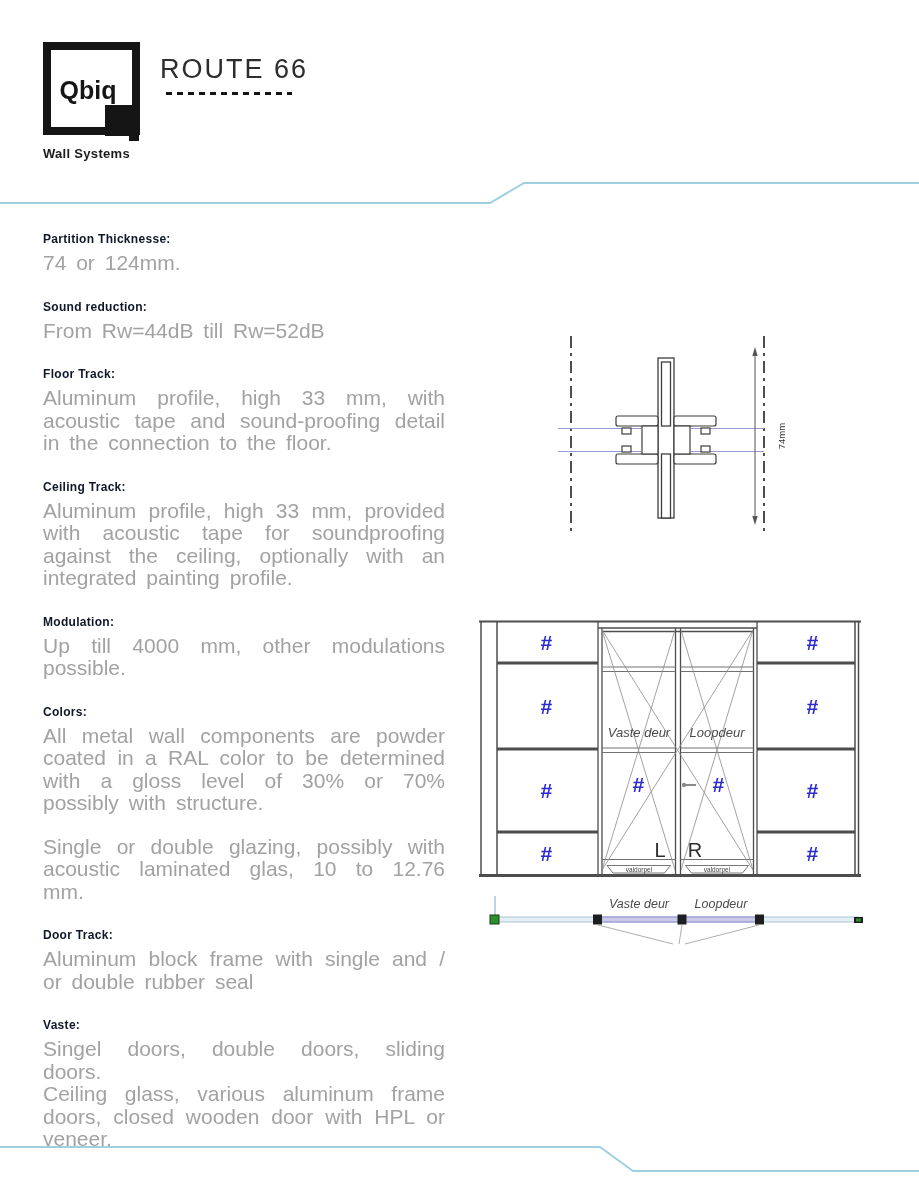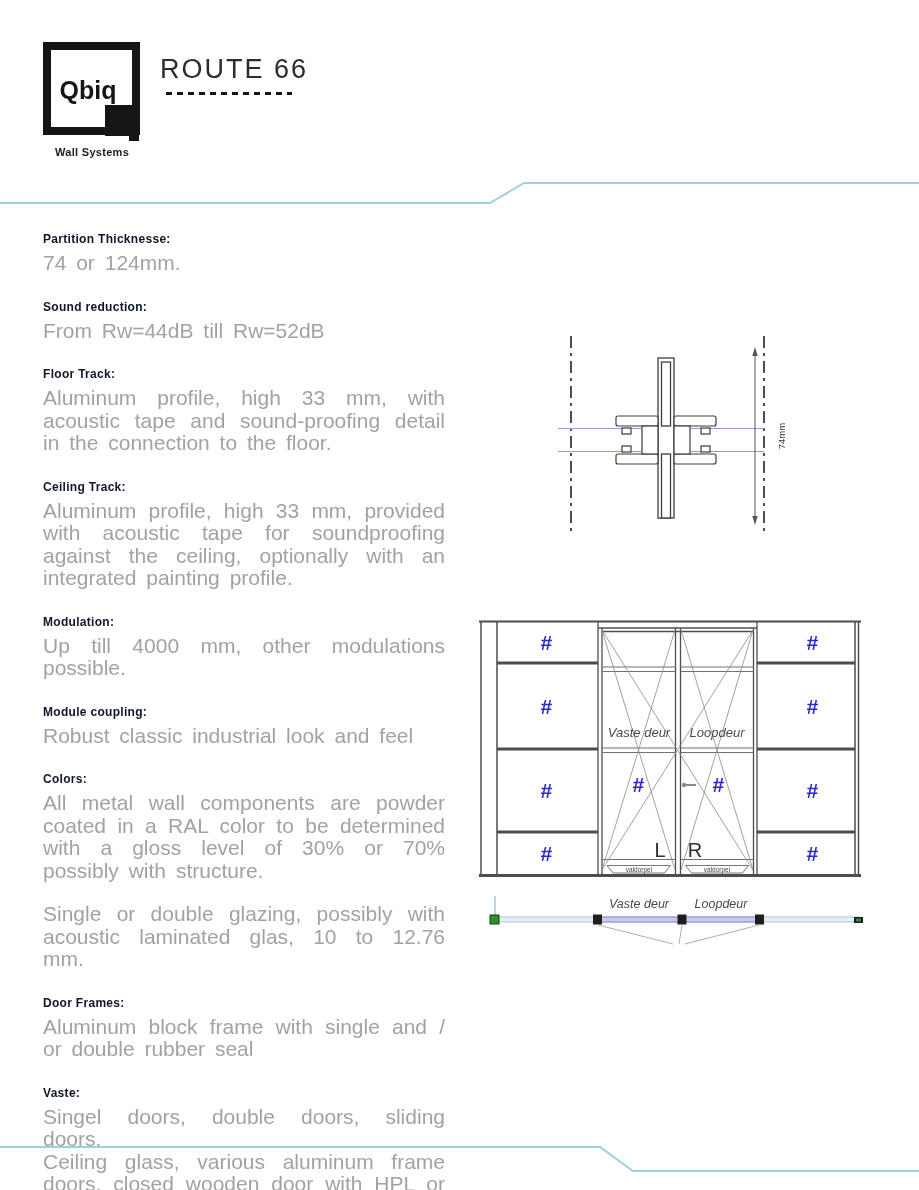--- a/index.html
+++ b/index.html
@@ -2,21 +2,21 @@
 <html><head>
 <meta charset="utf-8">
 <style>
   html,body{margin:0;padding:0;}
   body{
     width:919px;height:1190px;position:relative;background:#ffffff;
     font-family:"Liberation Sans",sans-serif;overflow:hidden;
   }
   
   .logo-wrap{position:absolute;left:43px;top:42px;width:120px;}
-  .logo-sub{position:absolute;left:43px;top:146px;font-size:11px;font-weight:bold;color:#1b1b1b;letter-spacing:.3px;margin-left:12px;}
+  .logo-sub{position:absolute;left:43px;top:146px;font-size:13px;font-weight:bold;color:#1b1b1b;letter-spacing:.3px;}
   .title{position:absolute;left:160px;top:54px;font-size:27px;color:#2d2d2d;letter-spacing:2px;font-weight:500;}
   .title-dashes{position:absolute;left:166px;top:92px;width:126px;height:3px;
     background:repeating-linear-gradient(90deg,#151515 0 6px,transparent 6px 11px);}
   .divider{position:absolute;left:0;}
   
   .specs{position:absolute;left:43px;top:228px;width:402px;}
   .spec h3{margin:0 0 2px 0;font-size:12px;line-height:22px;font-weight:bold;color:#0f172a;letter-spacing:.3px;}
   .spec p{margin:0 0 21px 0;font-size:21px;line-height:22.5px;color:#a2a2a2;
     text-align:justify;word-spacing:4px;white-space:pre-line;}
   
@@ -62,32 +62,28 @@
   </div>
   <div class="spec">
     <h3>Ceiling Track:</h3>
     <p>Aluminum profile, high 33 mm, provided with acoustic tape for soundproofing against the ceiling, optionally with an integrated painting profile.</p>
   </div>
   <div class="spec">
     <h3>Modulation:</h3>
     <p>Up till 4000 mm, other modulations possible.</p>
   </div>
   <div class="spec">
-    <h3>Module coupling:</h3>
-    <p>Robust classic industrial look and feel</p>
-  </div>
-  <div class="spec">
     <h3>Colors:</h3>
     <p>All metal wall components are powder coated in a RAL color to be determined with a gloss level of 30% or 70% possibly with structure.</p>
   </div>
   <div class="spec">
     <p>Single or double glazing, possibly with acoustic laminated glas, 10 to 12.76 mm.</p>
   </div>
   <div class="spec">
-    <h3>Door Frames:</h3>
+    <h3>Door Track:</h3>
     <p>Aluminum block frame with single and / or double rubber seal</p>
   </div>
   <div class="spec">
     <h3>Vaste:</h3>
     <p>Singel doors, double doors, sliding doors.
 Ceiling glass, various aluminum frame doors, closed wooden door with HPL or veneer.</p>
   </div>
 </div>
 
 <svg class="xsec" width="245" height="205" viewBox="0 0 245 205">

